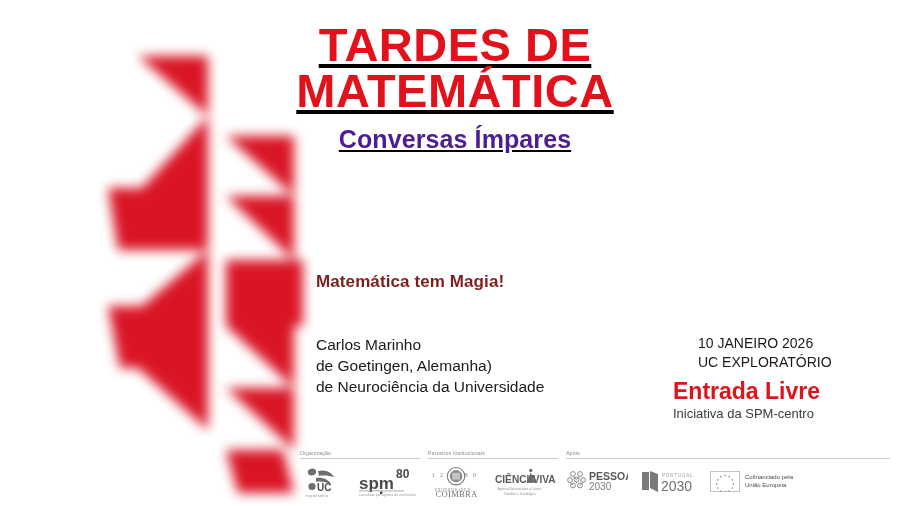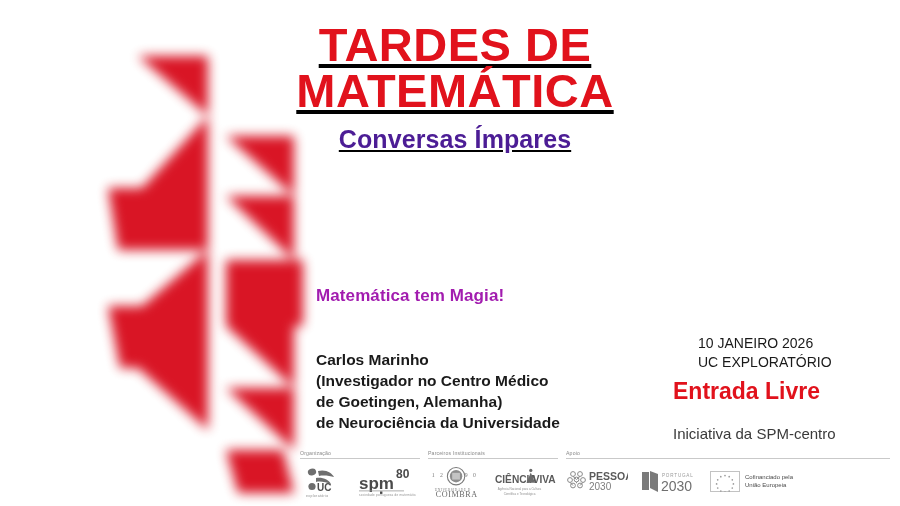--- a/index.html
+++ b/index.html
@@ -56,36 +56,36 @@
     font-size: 25px;
     margin-top: 11px;
     letter-spacing: 0.1px;
     white-space: nowrap;
   }
 
   
   .talk-title {
     position: absolute;
     left: 316px;
-    top: 286px;
-    color: #a21caf;
+    top: 272px;
+    color: #7f1d1d;
     font-weight: 700;
     font-size: 17px;
     letter-spacing: 0.1px;
   }
 
   
   .speaker {
     position: absolute;
     left: 316px;
-    top: 350px;
+    top: 335px;
     color: #1a1a1a;
     font-size: 15.5px;
     line-height: 1.35;
-    font-weight: 700;
+    font-weight: 400;
   }
   .speaker div { white-space: nowrap; }
 
   
   .event-info {
     position: absolute;
     left: 673px;
     top: 334px;
     color: #1a1a1a;
   }
@@ -99,22 +99,22 @@
   }
   .event-info .free {
     color: #E1121C;
     font-weight: 700;
     font-size: 23px;
     margin-top: 5px;
     white-space: nowrap;
   }
   .event-info .org-note {
     color: #3a3a3a;
-    font-size: 15px;
-    margin-top: 20px;
+    font-size: 13px;
+    margin-top: 1px;
     white-space: nowrap;
   }
 
   
   #footer {
     position: absolute;
     left: 300px;
     top: 450px;
     width: 590px;
     height: 52px;
@@ -188,21 +188,20 @@
   <div class="headline">
     <div class="line1">TARDES DE</div>
     <div class="line2">MATEMÁTICA</div>
     <div class="sub">Conversas Ímpares</div>
   </div>
 
   <div class="talk-title">Matemática tem Magia!</div>
 
   <div class="speaker">
     <div>Carlos Marinho</div>
-    <div>(Investigador no Centro Médico</div>
     <div>de Goetingen, Alemanha)</div>
     <div>de Neurociência da Universidade</div>
   </div>
 
   <div class="event-info">
     <div class="when">10 JANEIRO 2026</div>
     <div class="place">UC EXPLORATÓRIO</div>
     <div class="free">Entrada Livre</div>
     <div class="org-note">Iniciativa da SPM-centro</div>
   </div>

